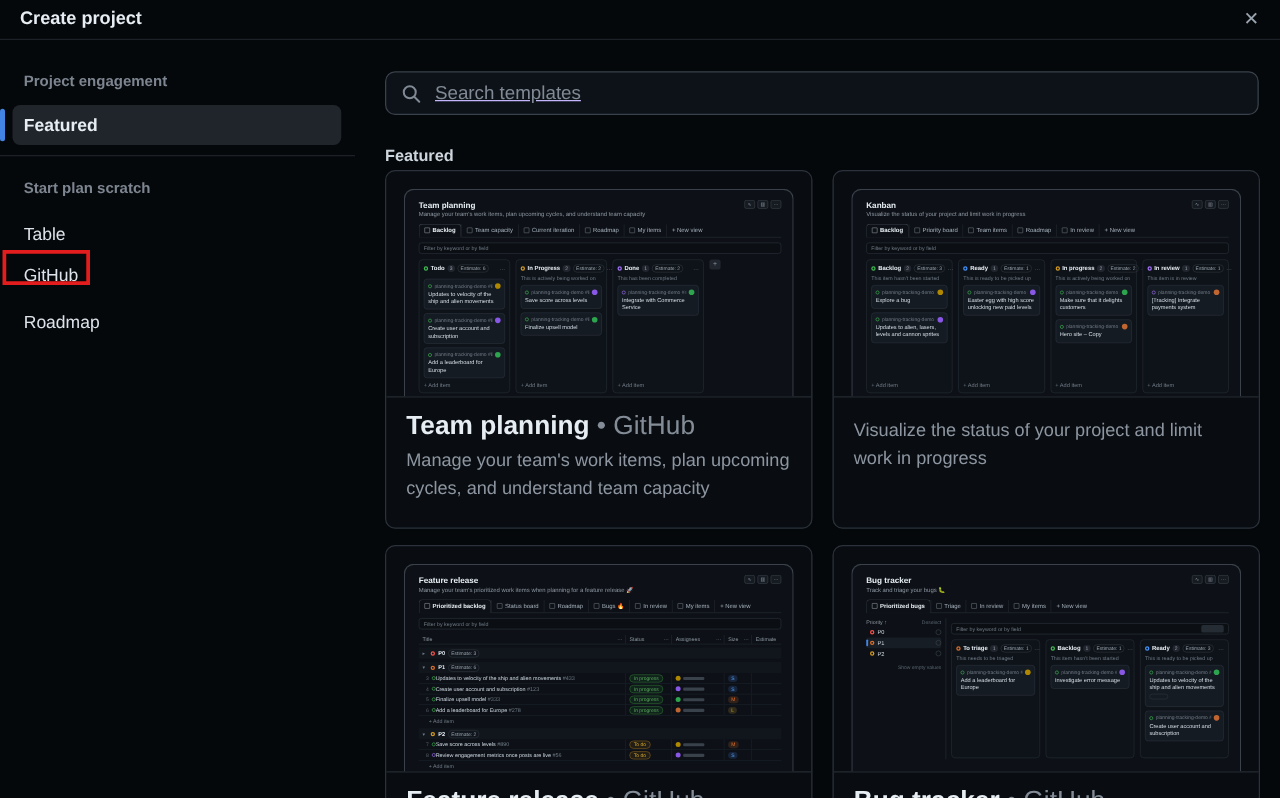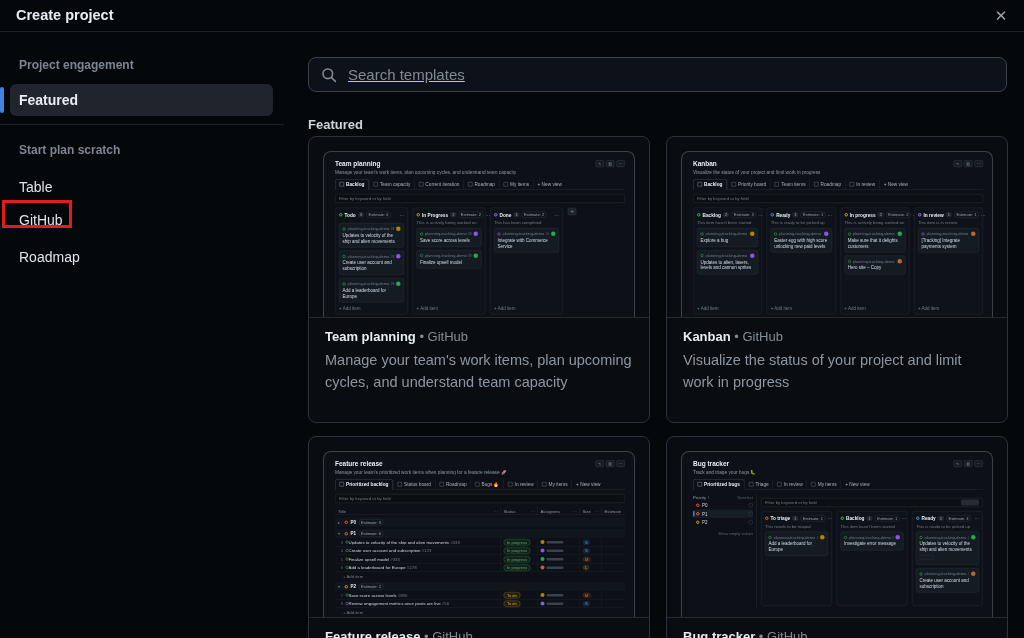--- a/index.html
+++ b/index.html
@@ -29,21 +29,21 @@
     font-family:"Liberation Sans",sans-serif;text-decoration:underline;}
   .search input::placeholder{color:#818a94;}
   .sec-title{position:absolute;left:308px;top:106px;font-size:13px;font-weight:600;color:#cdd5dd;}
 
   
   .tcard{position:absolute;width:342px;height:287px;border:1px solid #2b323b;border-radius:8px;
     background:#090d12;overflow:hidden;cursor:pointer;}
   .pos0{left:308px;top:136px;} .pos1{left:666px;top:136px;} .pos2{left:308px;top:436px;} .pos3{left:666px;top:436px;}
   .thumb{position:relative;height:181px;overflow:hidden;padding:14px 14px 0;border-bottom:1px solid #242a32;}
   .label{padding:11px 16px;}
-  .lbl-row{font-size:13px;}
+  .lbl-row{font-size:21px;}
   .lbl-title{font-weight:bold;color:#e6edf3;}
   .lbl-owner{color:#848d97;}
   .lbl-desc{margin-top:5px;font-size:14.5px;line-height:22px;color:#8d96a0;}
 
   
   .mwin{position:relative;margin:0 auto;width:312px;height:168px;background:#0d1117;border:1px solid #3a414a;
     border-bottom:none;border-radius:8px 8px 0 0;overflow:hidden;}
   .mzoom{width:624px;height:336px;transform:scale(.5);transform-origin:0 0;padding:16px 22px 0;}
   .mtop{display:flex;align-items:flex-start;}
   .mtitles{flex:1;min-width:0;}
@@ -405,21 +405,20 @@
                     <div class="mct">[Tracking] Integrate payments system</div>
                   </div>
                 </div>
                 <div class="mfoot">+ Add item</div>
               </div>
             </div>
           </div>
         </div>
       </div>
       <div class="label">
-        <div class="lbl-row"><span class="lbl-title">Kanban</span><span class="lbl-owner"> • GitHub</span></div>
         <div class="lbl-desc">Visualize the status of your project and limit work in progress</div>
       </div>
     </div>
     <div class="tcard pos2">
       <div class="thumb">
         <div class="mwin">
           <div class="mzoom">
             <div class="mtop">
               <div class="mtitles">
                 <div class="mtitle">Feature release</div>

